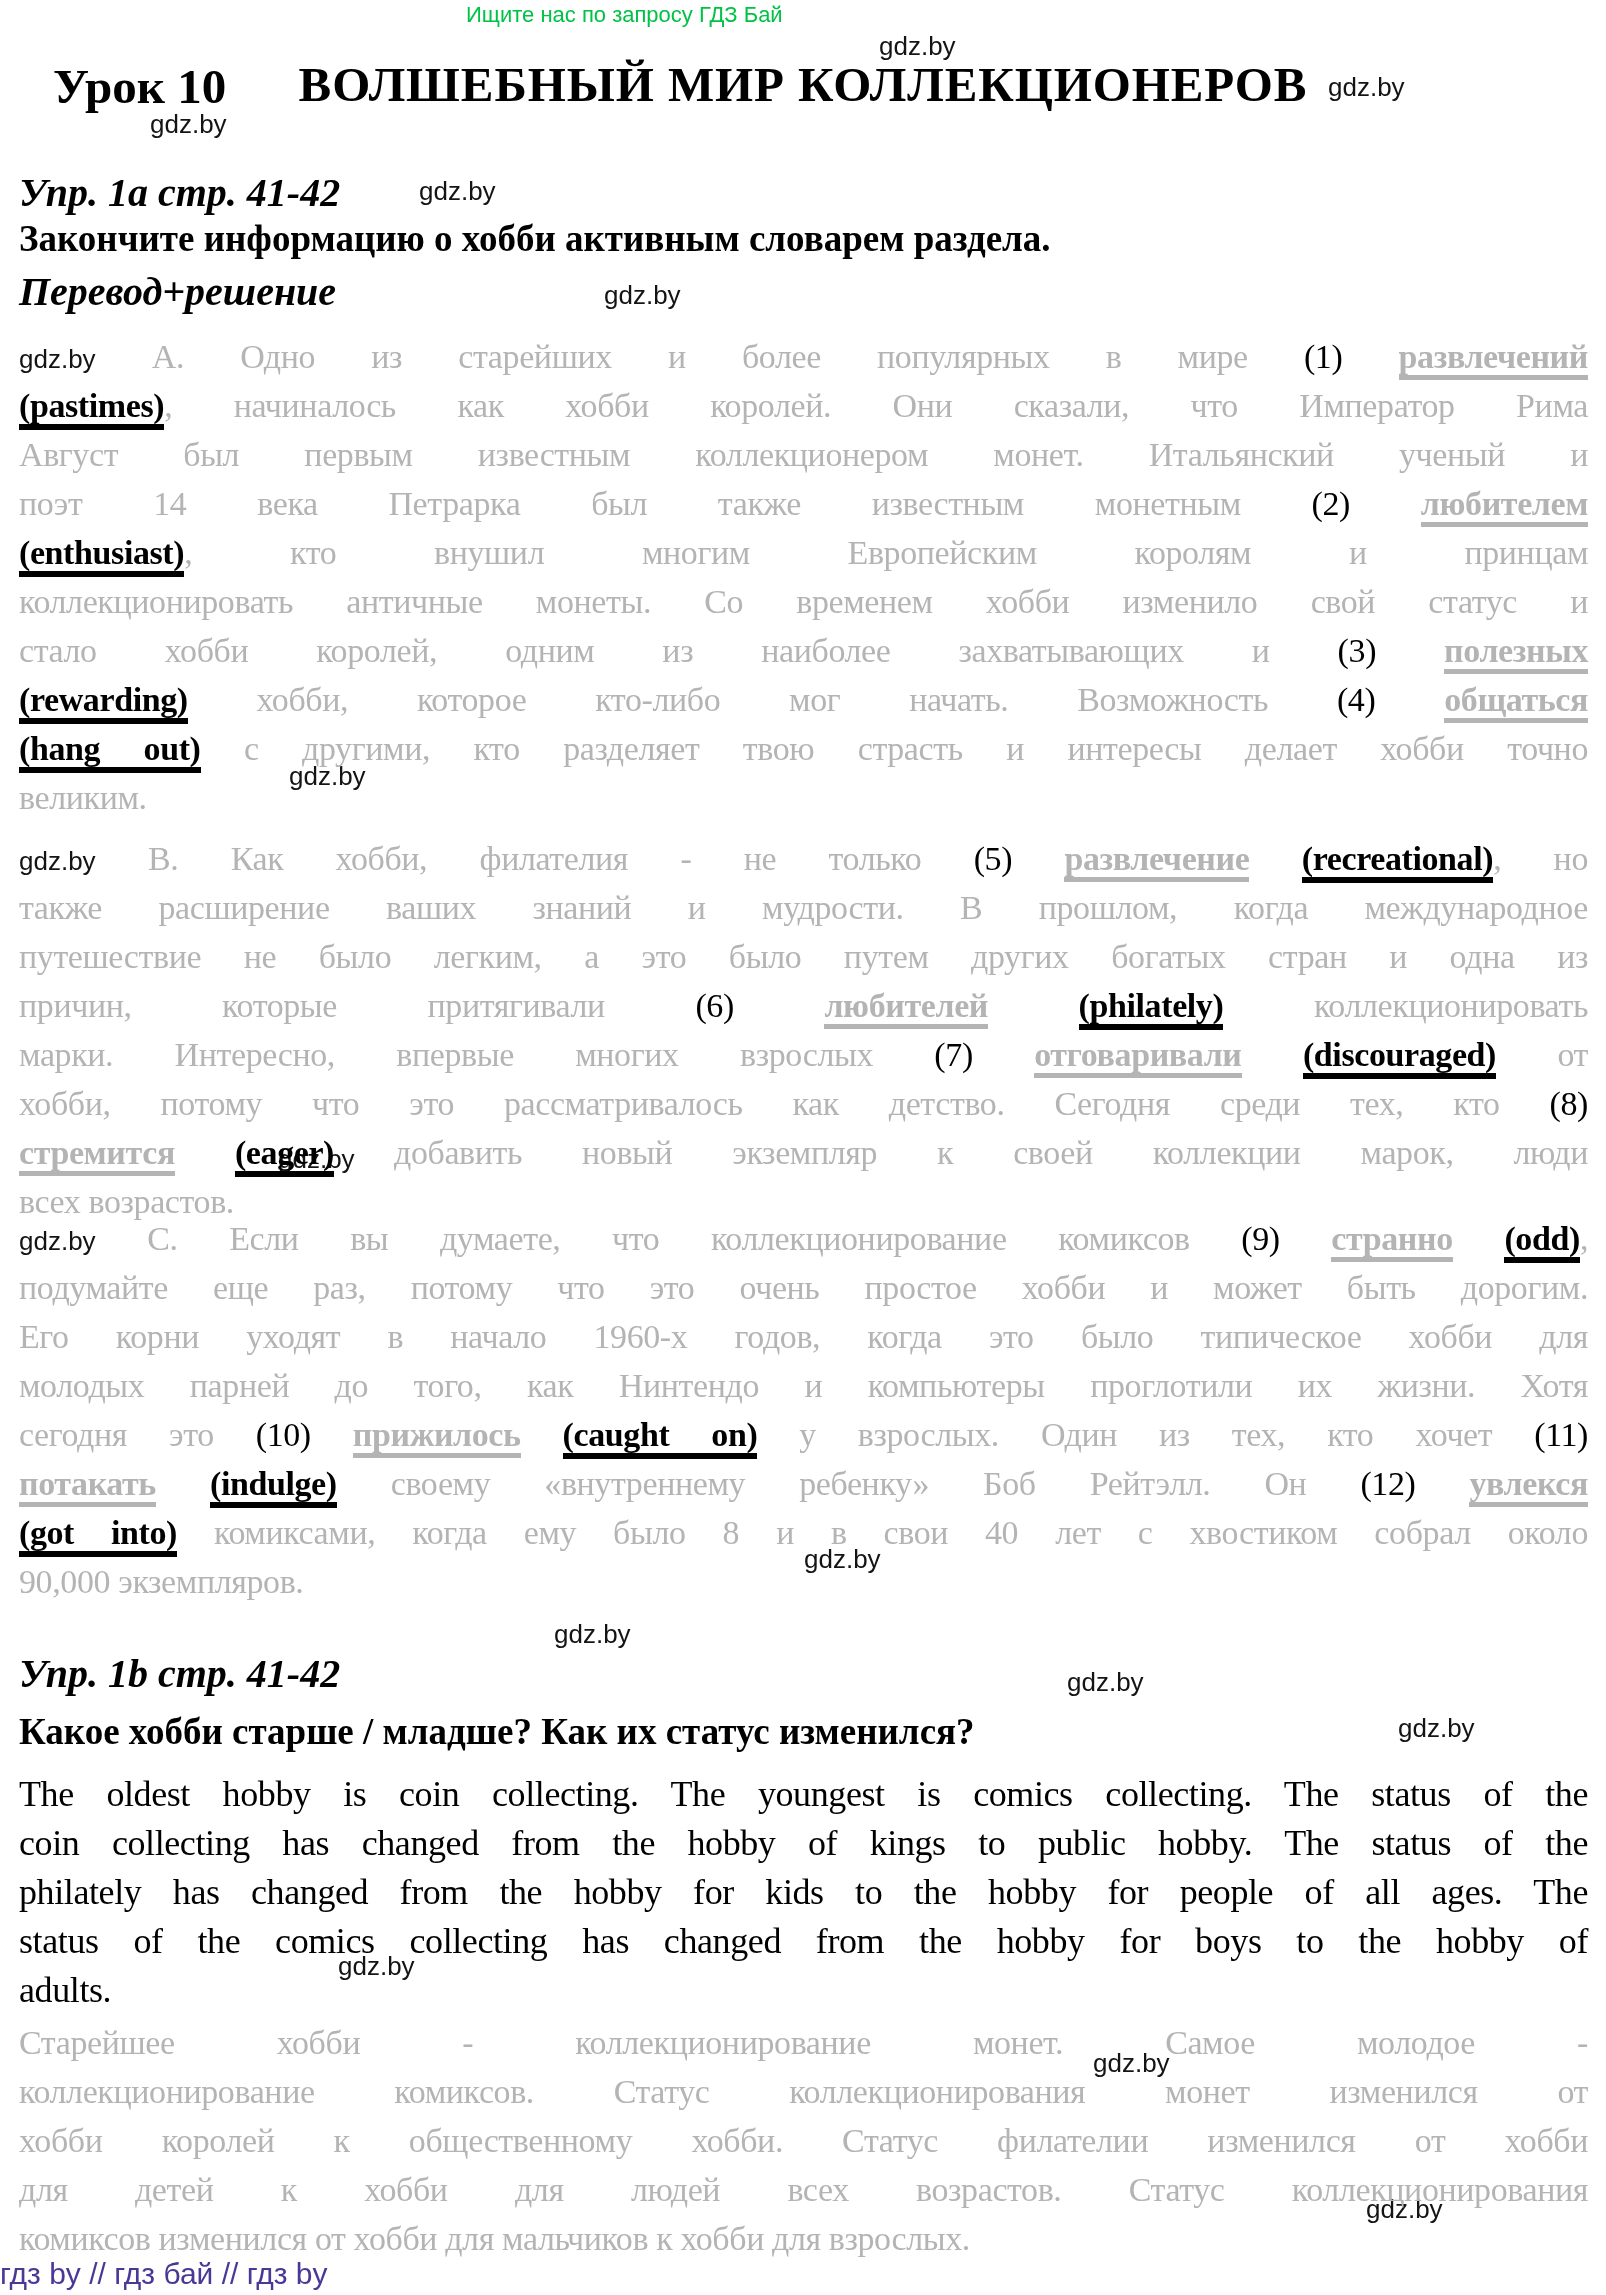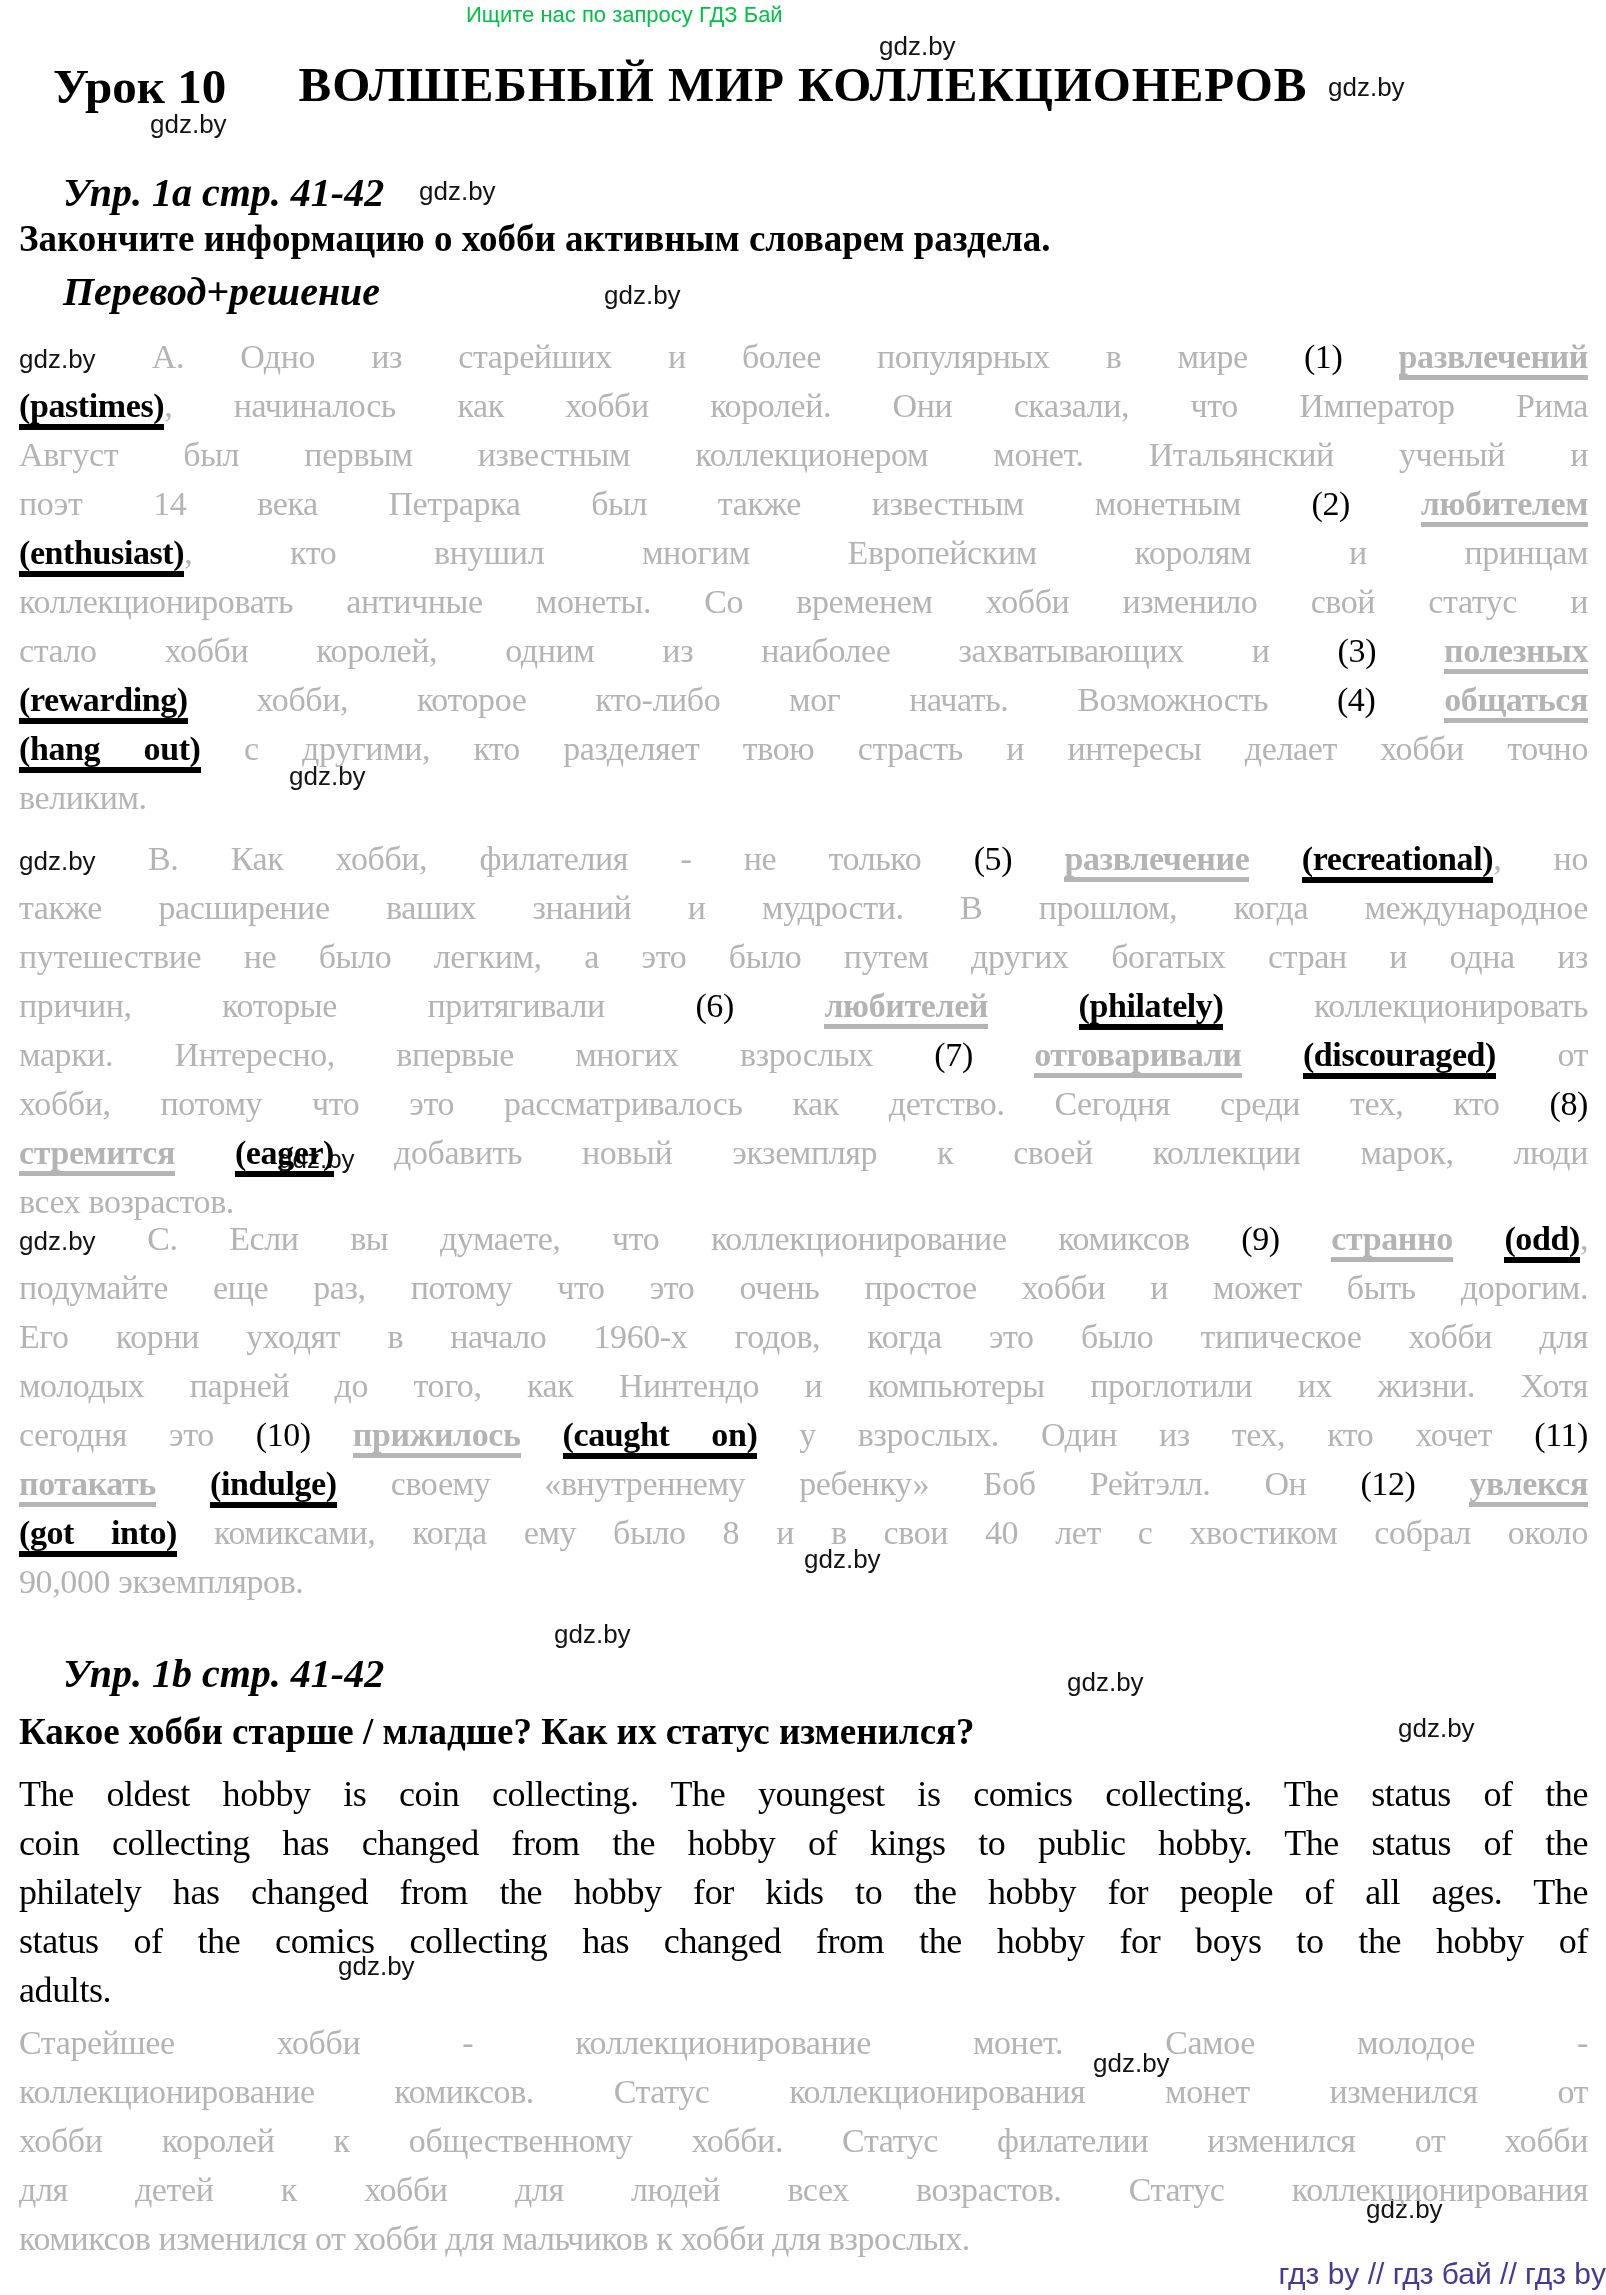--- a/index.html
+++ b/index.html
@@ -11,33 +11,33 @@
   html,body{margin:0;padding:0;background:#ffffff;}
   .page{position:relative;width:1606px;height:2295px;background:#ffffff;
         font-family:"Liberation Serif",serif;overflow:hidden;}
   .promo{position:absolute;left:466px;top:1.7px;font-family:"Liberation Sans",sans-serif;
          font-size:22px;color:var(--promo_green);white-space:nowrap;}
   .wm{position:absolute;font-family:"Liberation Sans",sans-serif;font-size:26px;
       color:#141414;white-space:nowrap;}
   .lesson{position:absolute;left:53px;top:58px;font-size:49px;font-weight:bold;}
   .title{position:absolute;left:0;top:56px;width:100%;text-align:center;
          font-size:49px;font-weight:bold;letter-spacing:0.9px;}
-  .h-ex{position:absolute;left:19px;font-size:40px;font-weight:bold;font-style:italic;margin-left:44px;}
+  .h-ex{position:absolute;left:19px;font-size:40px;font-weight:bold;font-style:italic;}
   .task{position:absolute;left:19px;font-size:37px;font-weight:bold;}
   .para{position:absolute;left:19px;width:1569px;color:var(--text_gray);letter-spacing:-0.4px;}
   .para.black{color:var(--ink);}
   .line{height:49px;line-height:49px;font-size:34px;text-align:justify;
         text-align-last:justify;text-justify:inter-word;}
   .line.last{text-align-last:left;}
   .black .line{font-size:36px;}
   .seg-num{color:var(--ink);}
   .seg-ru{font-weight:bold;border-bottom:5.1px solid var(--text_gray);}
   .seg-en{color:var(--ink);font-weight:bold;border-bottom:6px solid var(--ink);}
   .seg-wm{font-family:"Liberation Sans",sans-serif;font-size:26px;color:#141414;letter-spacing:0;}
-  .footer{position:absolute;left:0;top:2257px;width:100%;text-align:right;
+  .footer{position:absolute;left:0;top:2257px;width:100%;text-align:left;
           font-family:"Liberation Sans",sans-serif;font-size:30px;color:var(--footer_violet);}
 </style>
 </head>
 <body>
 
 <div class="page">
 
   <div class="promo">Ищите нас по запросу ГДЗ Бай</div>
 
   <span class="wm" style="left:879px;top:31px">gdz.by</span>

